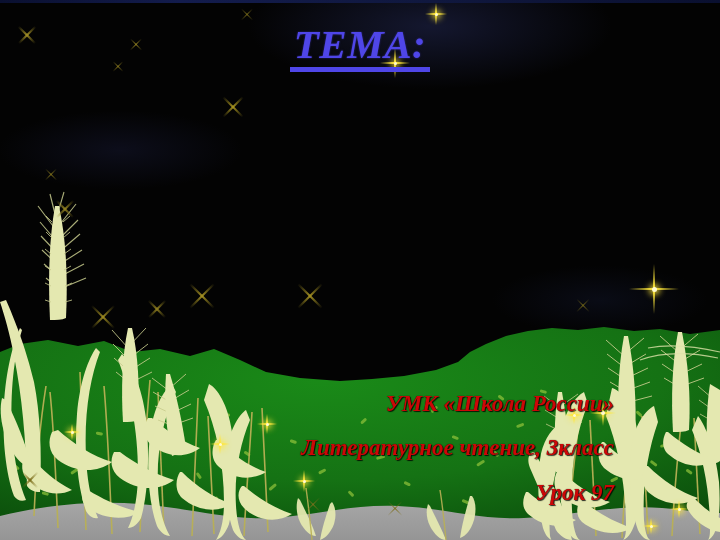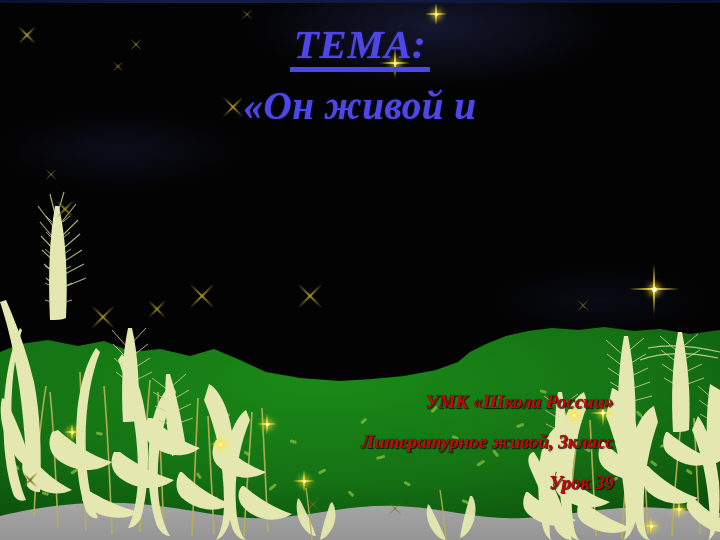--- a/index.html
+++ b/index.html
@@ -99,21 +99,21 @@
     right: 106px;
     top: 392px;
     width: 430px;
     text-align: right;
     z-index: 42;
   }
   .f-line {
     color: #cc0707;
     font-style: italic;
     font-weight: bold;
-    font-size: 19px;
+    font-size: 23px;
     line-height: 1.0;
     text-shadow: 0 0 1px rgba(0,0,0,0.9), 1px 1px 1px rgba(0,0,0,0.8);
     white-space: nowrap;
   }
   .f-umk   { margin-bottom: 21px; }
   .f-read  { margin-bottom: 22px; }
   .f-lesson{ }
 
   svg.layer { position: absolute; left: 0; top: 0; }
 </style>
@@ -528,22 +528,21 @@
       <i style="width:18px;height:1.3px;margin:-0.65px 0 0 -9px;transform:rotate(-45deg);"></i>
     </div>
     <div class="xspark" style="left:238px; top:6px; width:18px; height:18px; color:#6f6318;">
       <i style="width:16px;height:1.2px;margin:-0.6px 0 0 -8px;transform:rotate(45deg);"></i>
       <i style="width:16px;height:1.2px;margin:-0.6px 0 0 -8px;transform:rotate(-45deg);"></i>
     </div>
   </div>
 
   <div class="title-block">
     <div class="t-line t-tema">ТЕМА:</div>
-    <div class="t-line t-work1">«Он живой и</div>
   </div>
 
   <div class="footer-block">
     <div class="f-line f-umk">УМК «Школа России»</div>
-    <div class="f-line f-read">Литературное живой, 3класс</div>
-    <div class="f-line f-lesson">Урок 39</div>
+    <div class="f-line f-read">Литературное чтение, 3класс</div>
+    <div class="f-line f-lesson">Урок 97</div>
   </div>
 
 </div>
 
 </body></html>

